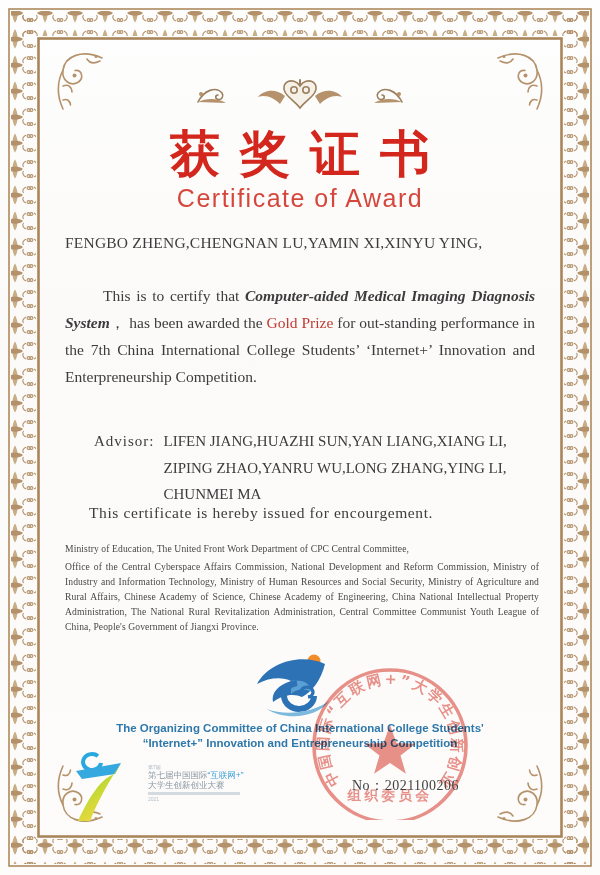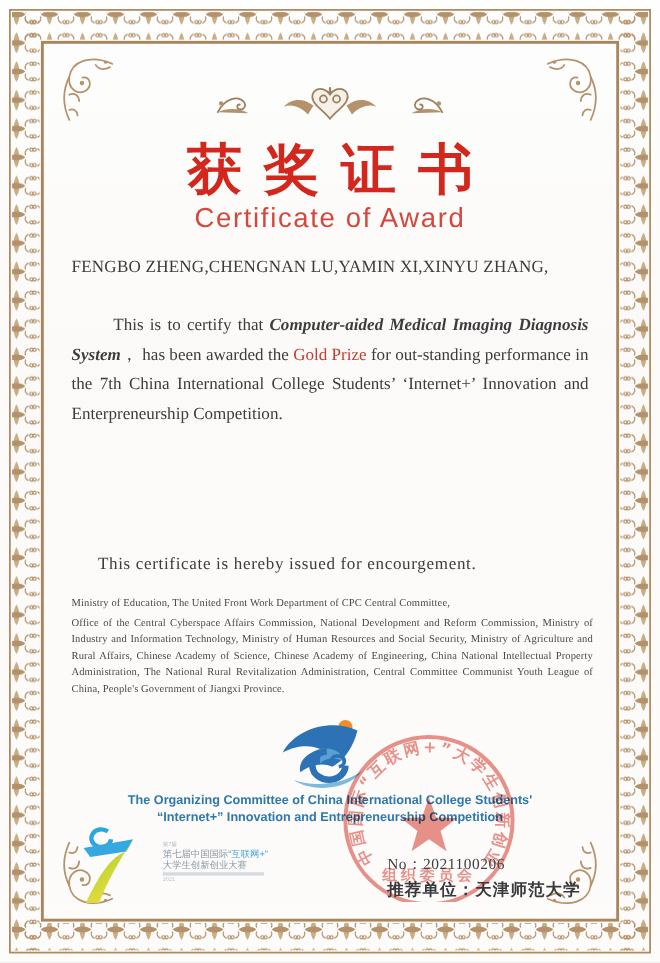--- a/index.html
+++ b/index.html
@@ -124,27 +124,35 @@
         <path d="M-14,6 C-6,2 6,2 14,7" fill="#b5926b" stroke="none"></path>
         <circle cx="-11" cy="-2" r="2" fill="#b5926b" stroke="none"></circle>
       </g>
     </g>
   </svg>
 
   <div class="abs title-zh">获奖证书</div>
   <div class="abs title-en">Certificate of Award</div>
 
   <div class="abs recipients">
-    <div>FENGBO ZHENG,CHENGNAN LU,YAMIN XI,XINYU ZHANG,</div>
+    <div>FENGBO ZHENG,CHENGNAN LU,YAMIN XI,XINYU YING,</div>
   </div>
 
   <p class="abs bodytext" style="margin:0;">
     <span>This is to certify that </span><span class="proj">Computer-aided Medical Imaging Diagnosis System</span><span>，  has been awarded the </span><span class="prize">Gold Prize</span><span> for out-standing performance in the 7th China International College Students’ ‘Internet+’ Innovation and Enterpreneurship Competition.</span>
   </p>
 
+  <div class="abs advisor">
+    <span class="lbl">Advisor:</span>
+    <span>
+      <div>LIFEN JIANG,HUAZHI SUN,YAN LIANG,XIANG LI,</div>
+      <div>ZIPING ZHAO,YANRU WU,LONG ZHANG,YING LI,</div>
+      <div>CHUNMEI MA</div>
+    </span>
+  </div>
 
   <div class="abs issue">This certificate is hereby issued for encourgement.</div>
 
   <div class="abs host">
     <div class="h-lbl">Ministry of Education, The United Front Work Department of CPC Central Committee,</div>
     <div class="h-par">Office of the Central Cyberspace Affairs Commission, National Development and Reform Commission, Ministry of Industry and Information Technology, Ministry of Human Resources and Social Security, Ministry of Agriculture and Rural Affairs, Chinese Academy of Science, Chinese Academy of Engineering, China National Intellectual Property Administration, The National Rural Revitalization Administration, Central Committee Communist Youth League of China, People's Government of Jiangxi Province.</div>
   </div>
 
   <svg class="abs" width="100" height="66" viewBox="0 0 100 66" style="left:251px;top:652px;">
     <circle cx="63" cy="9" r="6.5" fill="#f08c2a"></circle>
@@ -190,17 +198,14 @@
       <div class="t1"><span>第七届中国国际</span><span class="hl">“互联网+”</span></div>
       <div class="t2">大学生创新创业大赛</div>
       <div class="bar"></div>
       <div class="yr">2021</div>
     </div>
   </div>
 
   <div class="abs serial">
     <span>No：</span><span>2021100206</span>
   </div>
-  <div class="abs recommender">
-    <span>推荐单位：</span><span>天津师范大学</span>
-  </div>
 
 </div>
 
 </body></html>

